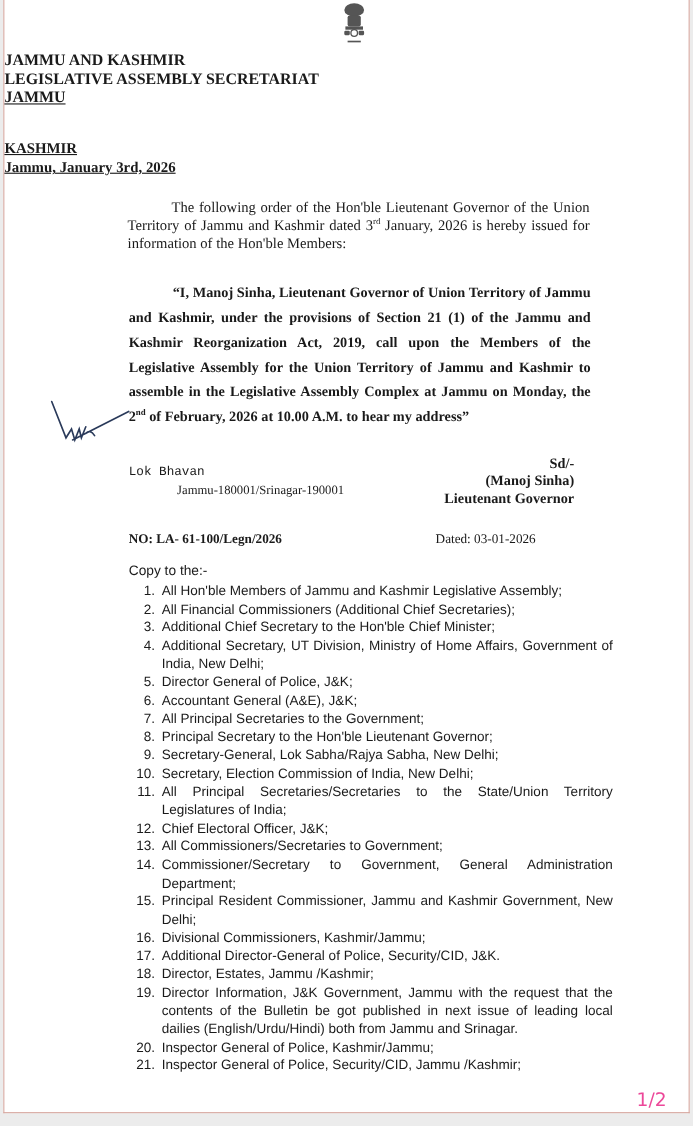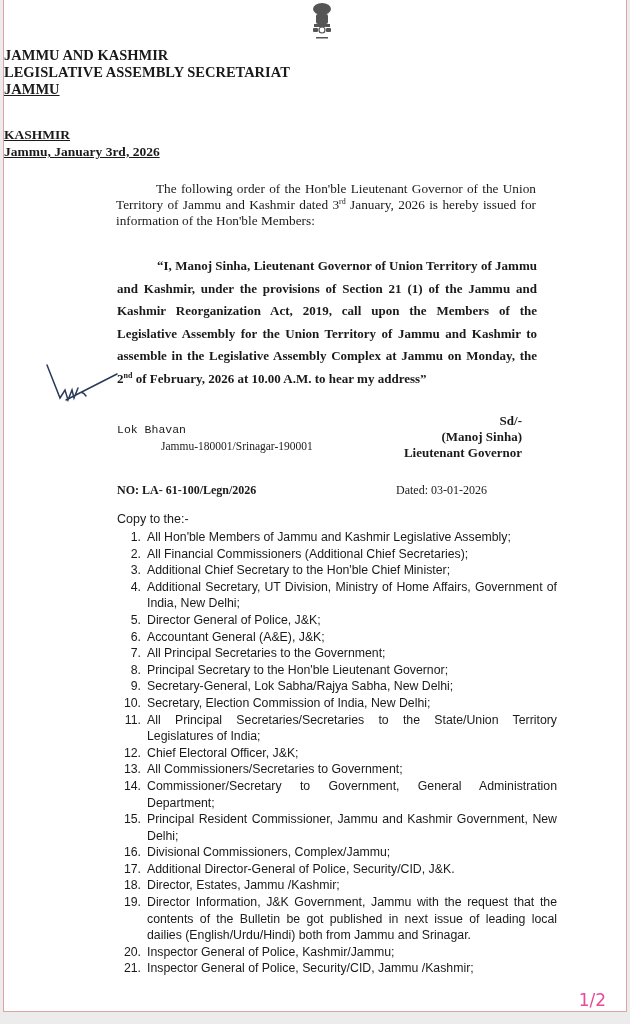--- a/index.html
+++ b/index.html
@@ -79,21 +79,21 @@
     <li><span class="num">6.</span><span>Accountant General (A&amp;E), J&amp;K;</span></li>
     <li><span class="num">7.</span><span>All Principal Secretaries to the Government;</span></li>
     <li><span class="num">8.</span><span>Principal Secretary to the Hon'ble Lieutenant Governor;</span></li>
     <li><span class="num">9.</span><span>Secretary-General, Lok Sabha/Rajya Sabha, New Delhi;</span></li>
     <li><span class="num">10.</span><span>Secretary, Election Commission of India, New Delhi;</span></li>
     <li><span class="num">11.</span><span>All Principal Secretaries/Secretaries to the State/Union Territory Legislatures of India;</span></li>
     <li><span class="num">12.</span><span>Chief Electoral Officer, J&amp;K;</span></li>
     <li><span class="num">13.</span><span>All Commissioners/Secretaries to Government;</span></li>
     <li><span class="num">14.</span><span>Commissioner/Secretary to Government, General Administration Department;</span></li>
     <li><span class="num">15.</span><span>Principal Resident Commissioner, Jammu and Kashmir Government, New Delhi;</span></li>
-    <li><span class="num">16.</span><span>Divisional Commissioners, Complex/Jammu;</span></li>
+    <li><span class="num">16.</span><span>Divisional Commissioners, Kashmir/Jammu;</span></li>
     <li><span class="num">17.</span><span>Additional Director-General of Police, Security/CID, J&amp;K.</span></li>
     <li><span class="num">18.</span><span>Director, Estates, Jammu /Kashmir;</span></li>
     <li><span class="num">19.</span><span>Director Information, J&amp;K Government, Jammu with the request that the contents of the Bulletin be got published in next issue of leading local dailies (English/Urdu/Hindi) both from Jammu and Srinagar.</span></li>
     <li><span class="num">20.</span><span>Inspector General of Police, Kashmir/Jammu;</span></li>
     <li><span class="num">21.</span><span>Inspector General of Police, Security/CID, Jammu /Kashmir;</span></li>
   </ol>
 
   <div class="pg">1/2</div>
 </div>
 

